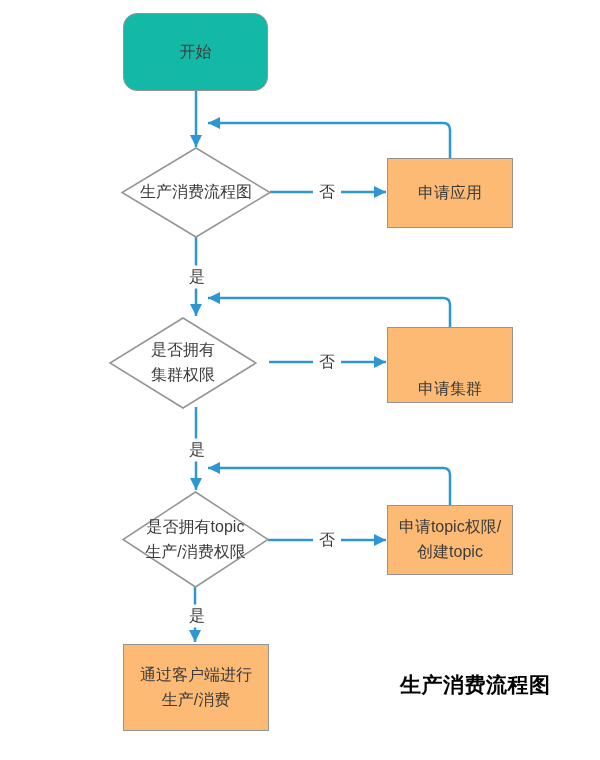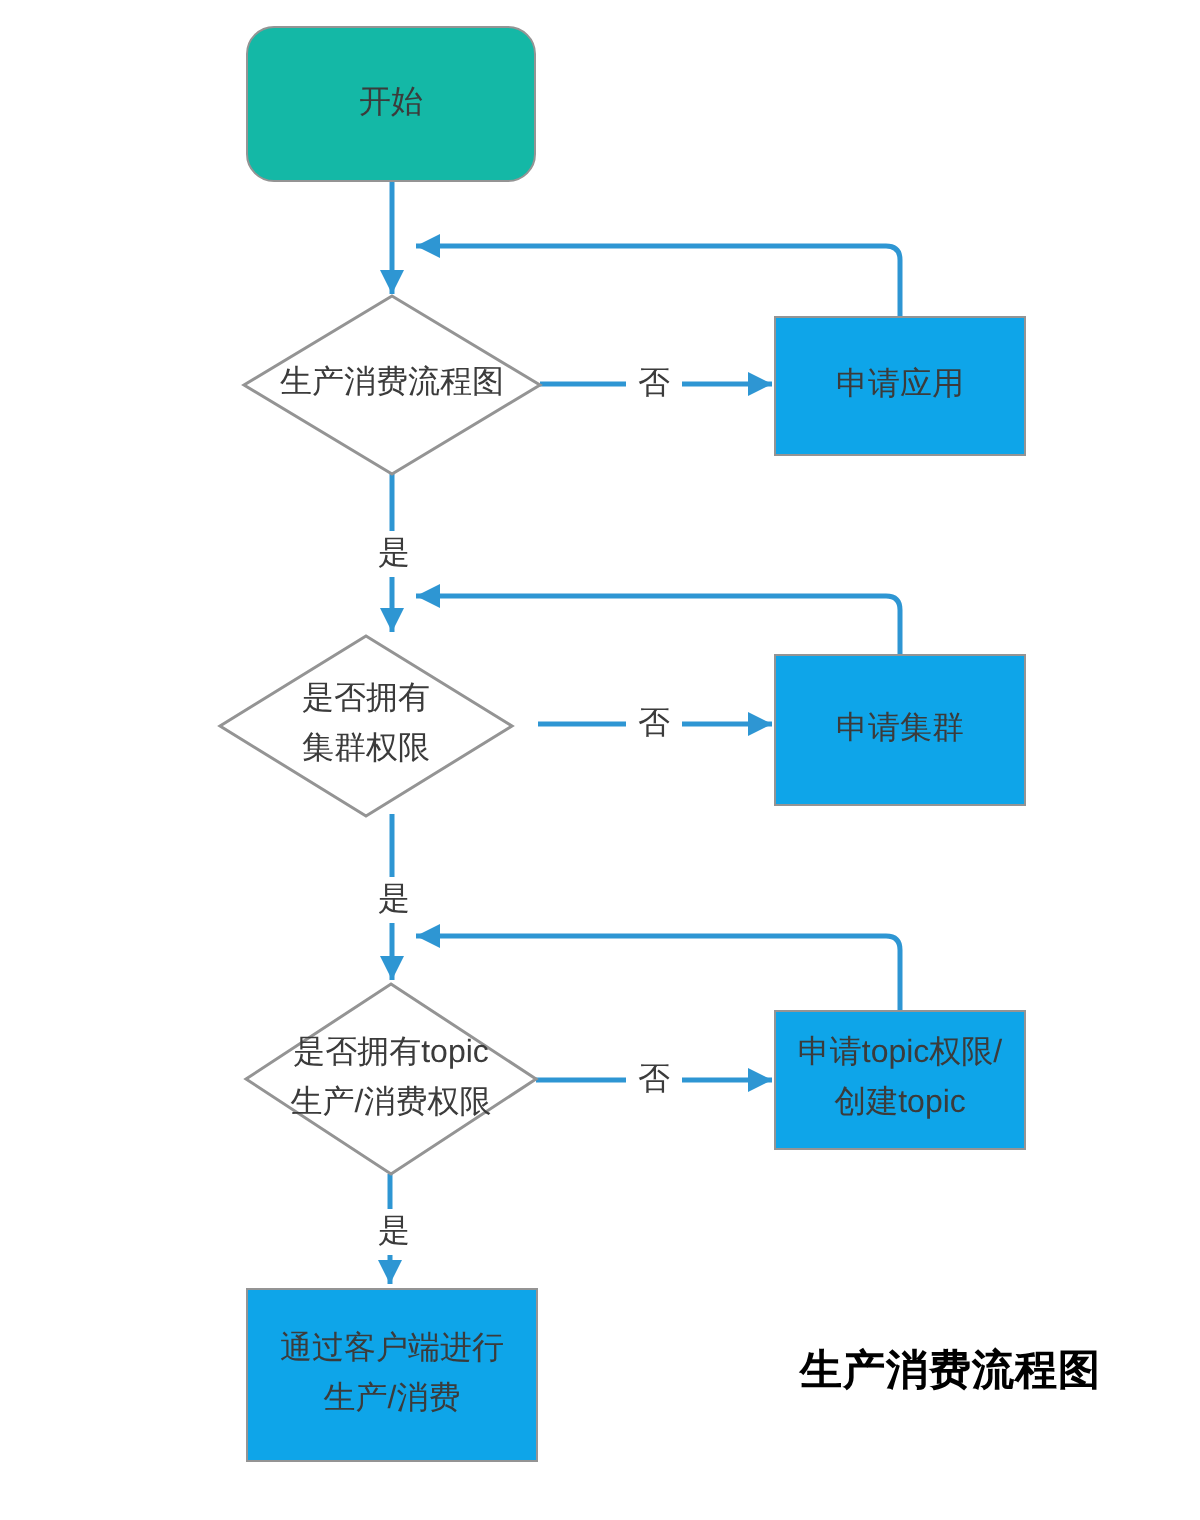--- a/index.html
+++ b/index.html
@@ -28,21 +28,21 @@
     white-space: pre-line;
     box-sizing: border-box;
   }
   .terminator {
     border: 1.5px solid #949494;
     border-radius: 14px;
     background: #14b8a6;
   }
   .process {
     border: 1.5px solid #949494;
-    background: #0ea5e9;
+    background: #fdba74;
   }
   .diamond { background: transparent; }
   .diamond svg {
     position: absolute;
     left: 0; top: 0;
     width: 100%; height: 100%;
     overflow: visible;
   }
   .diamond .node-label { position: relative; z-index: 1; white-space: pre-line; }
   .edge-label {
@@ -63,21 +63,21 @@
     font-weight: bold;
     color: #000000;
     letter-spacing: 0.5px;
     white-space: nowrap;
   }
   
   .n-start   { left: 123px; top: 13px;  width: 145px; height: 78px; }
   .n-d1      { left: 122px; top: 148px; width: 148px; height: 89px; }
   .n-b1      { left: 387px; top: 158px; width: 126px; height: 70px; }
   .n-d2      { left: 110px; top: 318px; width: 146px; height: 90px; }
-  .n-b2      { left: 387px; top: 327px; width: 126px; height: 76px; }
+  .n-b2      { left: 387px; top: 327px; width: 126px; height: 76px; align-items: flex-end; }
   .n-d3      { left: 123px; top: 492px; width: 145px; height: 95px; }
   .n-b3      { left: 387px; top: 505px; width: 126px; height: 70px; }
   .n-end     { left: 123px; top: 644px; width: 146px; height: 87px; }
 </style>
 </head>
 <body>
 
 <div class="canvas">
 
   <svg class="connector-layer" viewBox="0 0 600 760" xmlns="http://www.w3.org/2000/svg">

